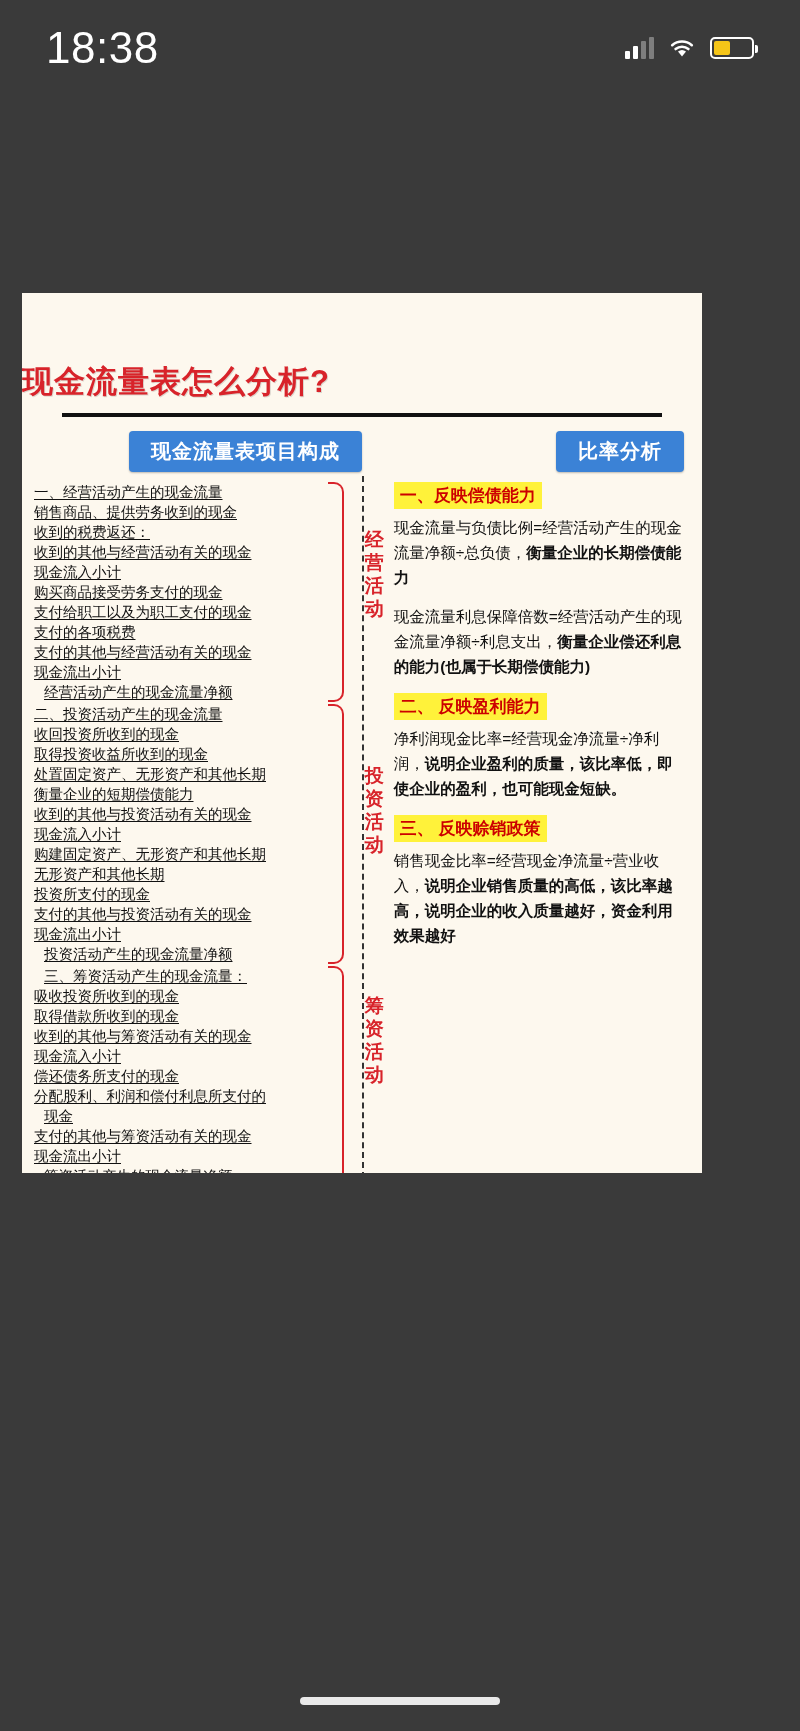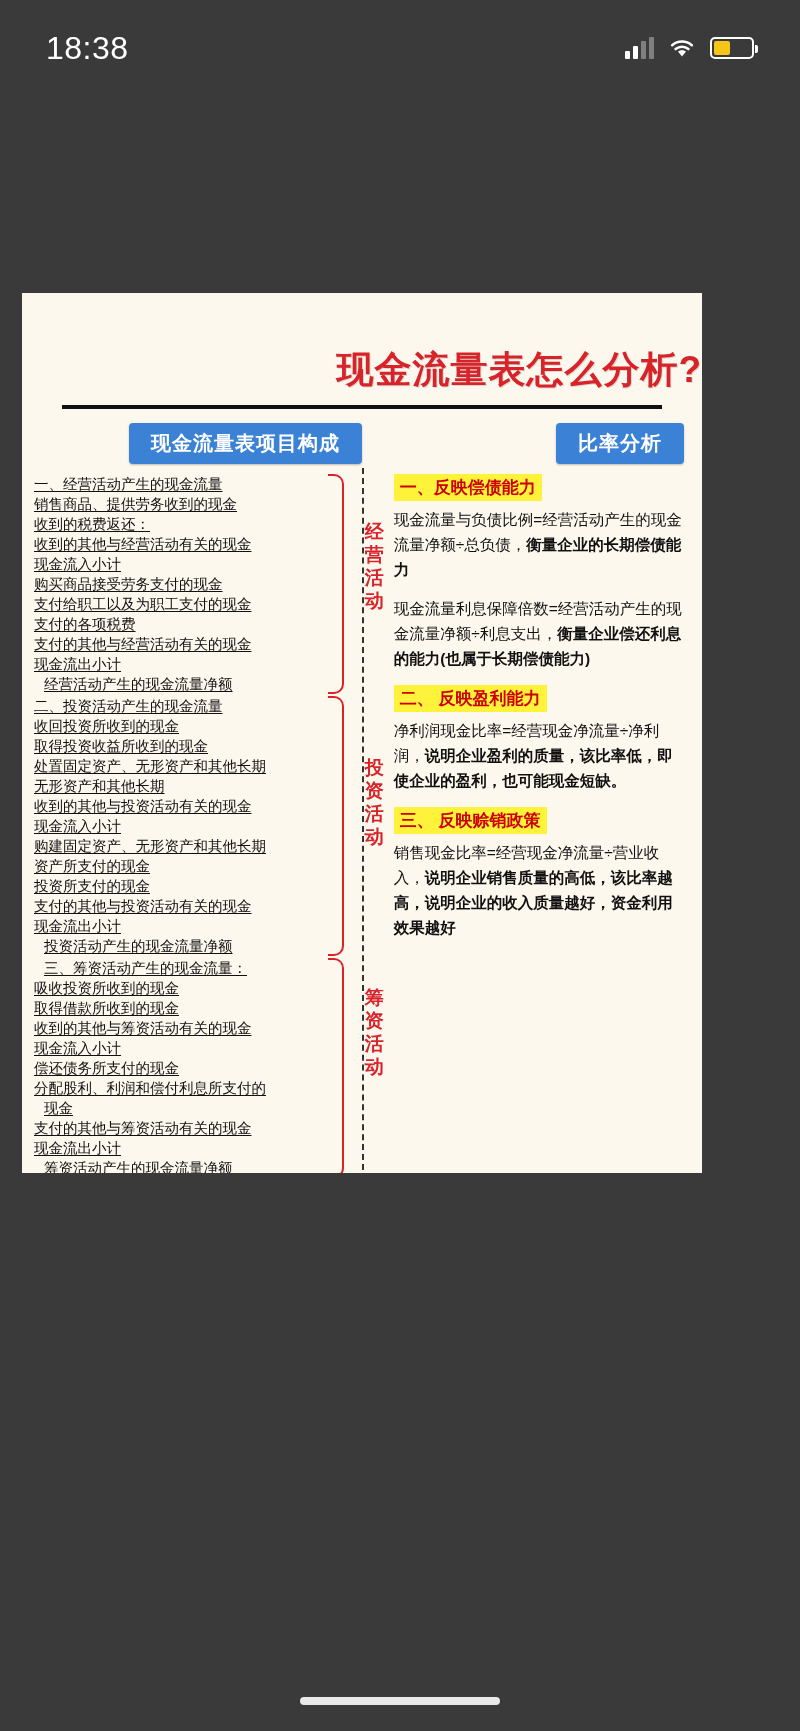--- a/index.html
+++ b/index.html
@@ -15,21 +15,21 @@
     background: #3a3a3a;
   }
   
   .status-bar {
     position: absolute; top: 0; left: 0; right: 0; height: 96px;
     display: flex; align-items: center; justify-content: space-between;
     padding: 0 46px;
     color: #fff;
   }
   .status-time {
-    font-size: 32px; font-weight: 500; letter-spacing: .5px;
+    font-size: 44px; font-weight: 500; letter-spacing: .5px;
     font-family: "Liberation Sans", sans-serif;
   }
   .status-right { display: flex; align-items: center; gap: 14px; }
   .signal { display: flex; align-items: flex-end; gap: 3px; height: 22px; }
   .signal i { display: block; width: 5px; background: #fff; border-radius: 1px; }
   .signal i:nth-child(1){ height: 8px; }
   .signal i:nth-child(2){ height: 13px; }
   .signal i:nth-child(3){ height: 18px; opacity:.35; }
   .signal i:nth-child(4){ height: 22px; opacity:.35; }
   .wifi { width: 28px; height: 22px; position: relative; }
@@ -46,26 +46,26 @@
 
   
   .card {
     position: absolute;
     left: 22px; top: 293px;
     width: 680px; height: 880px;
     background: #fdf8ee;
     overflow: hidden;
   }
   .title {
-    text-align: right;
+    text-align: left;
     color: #d8232a;
     font-weight: bold;
-    font-size: 37px;
+    font-size: 31px;
     letter-spacing: 1px;
-    margin-top: 52px;
+    margin-top: 68px;
     text-shadow: 1px 1px 0 #00000022;
   }
   .title-rule {
     width: 600px; height: 4px; background: #111; margin: 10px auto 0;
   }
   .headers {
     display: flex; margin-top: 14px; padding: 0 18px;
   }
   .hdr-col { flex: 1; display: flex; justify-content: flex-end; }
   .hdr-chip {
@@ -177,25 +177,25 @@
           <div class="line indent">经营活动产生的现金流量净额</div>
           <div class="brace"></div>
           <div class="grp-label" style="top:46px;">经营活动</div>
         </div>
 
         <div class="group">
           <div class="line">二、投资活动产生的现金流量</div>
           <div class="line">收回投资所收到的现金</div>
           <div class="line">取得投资收益所收到的现金</div>
           <div class="line">处置固定资产、无形资产和其他长期</div>
-          <div class="line">无形资产和其他长期</div>
+          <div class="line">衡量企业的短期偿债能力</div>
           <div class="line">收到的其他与投资活动有关的现金</div>
           <div class="line">现金流入小计</div>
           <div class="line">购建固定资产、无形资产和其他长期</div>
-          <div class="line">资产所支付的现金</div>
+          <div class="line">无形资产和其他长期</div>
           <div class="line">投资所支付的现金</div>
           <div class="line">支付的其他与投资活动有关的现金</div>
           <div class="line">现金流出小计</div>
           <div class="line indent">投资活动产生的现金流量净额</div>
           <div class="brace"></div>
           <div class="grp-label" style="top:60px;">投资活动</div>
         </div>
 
         <div class="group">
           <div class="line indent">三、筹资活动产生的现金流量：</div>

